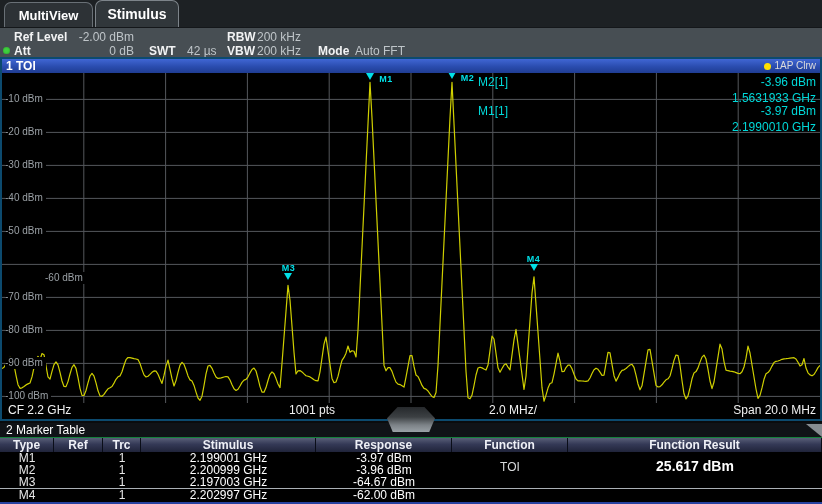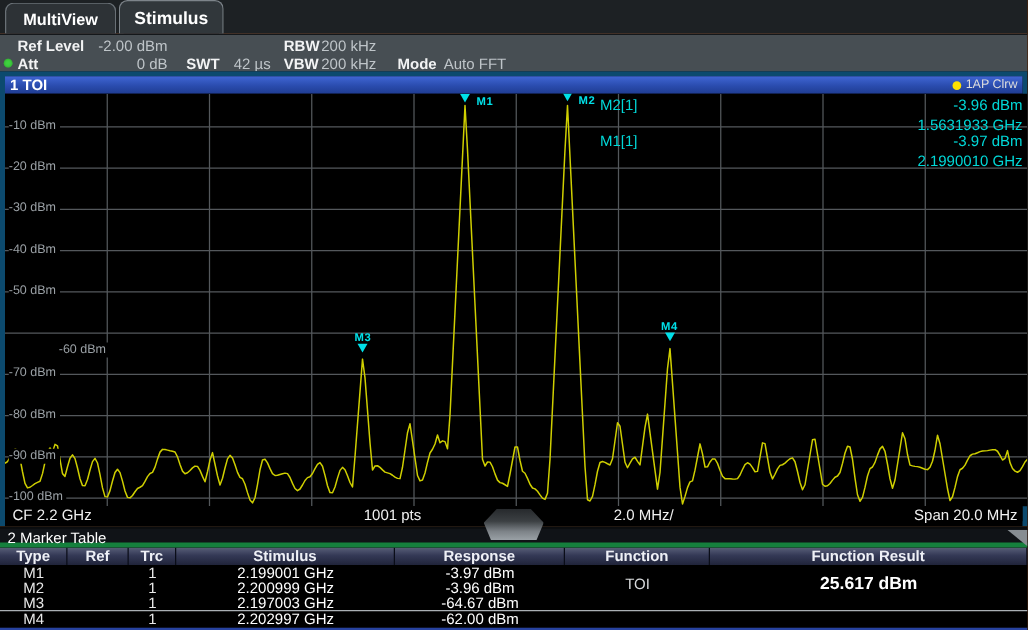--- a/index.html
+++ b/index.html
@@ -1,38 +1,38 @@
 <!DOCTYPE html>
 <html><head>
 <meta charset="utf-8">
 <style>
   * { margin:0; padding:0; box-sizing:border-box; }
   html,body { width:822px; height:504px; background:#0b0d0f; overflow:hidden;
               font-family:"Liberation Sans","DejaVu Sans",sans-serif; }
-  #screen { position:relative; width:822px; height:504px; background:#f97316; }
+  #screen { position:relative; width:822px; height:504px; background:#fca5a5; }
 
   
   #tabbar { position:absolute; left:0; top:0; width:822px; height:27px; background:#1d2124; }
   .tab { position:absolute; top:2px; height:25px; background:#2d3236; color:#fff;
          border:1px solid #697076; border-bottom:none; border-radius:7px 7px 0 0;
          font-size:13px; font-weight:bold; display:flex; align-items:center; justify-content:center; }
   .tab.active { top:0; height:27px; background:#31373b; font-size:14px; border-color:#7d848a; }
 
   
   #settingsbar { position:absolute; left:0; top:27px; width:822px; height:30px;
                  background:#474e53; border-top:1px solid #14171a; font-size:12px; }
   .srow { position:absolute; height:14px; line-height:14px; white-space:nowrap; }
   .slabel { font-weight:bold; color:#f2f3f4; }
   .svalue { color:#bfc5c9; }
   .led { position:absolute; width:7px; height:7px; border-radius:50%;
          background:#3fd23f; box-shadow:0 0 2px #2a8f2a inset; }
 
   
   #specwin { position:absolute; left:0; top:57px; width:822px; height:364px;
-             border:4px solid #0c4a6e; background:#000; }
+             border:2px solid #0c4a6e; background:#000; }
   #titlebar { position:relative; height:14px;
               background:linear-gradient(180deg,#4066d4 0%,#2a4cae 55%,#1f3c92 100%);
               color:#fff; font-size:12px; font-weight:bold; line-height:14px; padding-left:4px; }
   #traceinfo { position:absolute; right:4px; top:0; height:14px; display:flex; align-items:center;
                font-weight:normal; color:#dcdcdc; font-size:10px; }
   #traceinfo .dot { width:7px; height:7px; border-radius:50%; background:#ffe000; margin-right:4px; }
 
   #plot { position:relative; width:818px; height:330px; background:#000; overflow:hidden; }
   #plot svg { position:absolute; left:0; top:0; }
   .ylab { position:absolute; left:3px; font-size:10px; color:#9aa0a5; background:#000;
@@ -48,21 +48,21 @@
 
   
   #grip { position:absolute; left:387px; top:407px; width:48px; height:25px; z-index:10;
           clip-path:polygon(22% 0,78% 0,100% 45%,88% 100%,12% 100%,0 45%);
           background:linear-gradient(180deg,#26292c 0%,#3c4043 40%,#7c8287 72%,#9aa1a6 100%); }
 
   
   #mtable { position:absolute; left:0; top:421px; width:822px; height:83px;
             background:#0a0c0e; padding-top:2px; border-bottom:2px solid #2742a0; }
   #mt-title { position:relative; height:15px; background:#101317; color:#fff; font-size:12px;
-              line-height:15px; padding-left:6px; border-bottom:4px solid #15803d; }
+              line-height:15px; padding-left:6px; border-bottom:1px solid #15803d; }
   #mt-corner { position:absolute; right:0; top:1px; width:0; height:0;
                border-top:13px solid #878d92; border-left:16px solid transparent; }
   .mt-grid { display:grid; grid-template-columns:54px 49px 38px 175px 136px 116px 254px; }
   #mt-header { height:14px; background:linear-gradient(180deg,#595f78 0%,#343956 45%,#20243a 100%);
                color:#eef0f6; font-size:12px; font-weight:bold; }
   #mt-header div { text-align:center; line-height:14px; border-right:1px solid #0a0d18; }
   #mt-body { position:relative; height:50px; background:#000; }
   .mt-row { position:absolute; left:0; width:822px; height:12px; }
   .mt-row div { text-align:center; line-height:12px; font-size:12px; color:#e8e8e8; }
   .mt-row .bold { font-weight:normal; color:#fff; }

